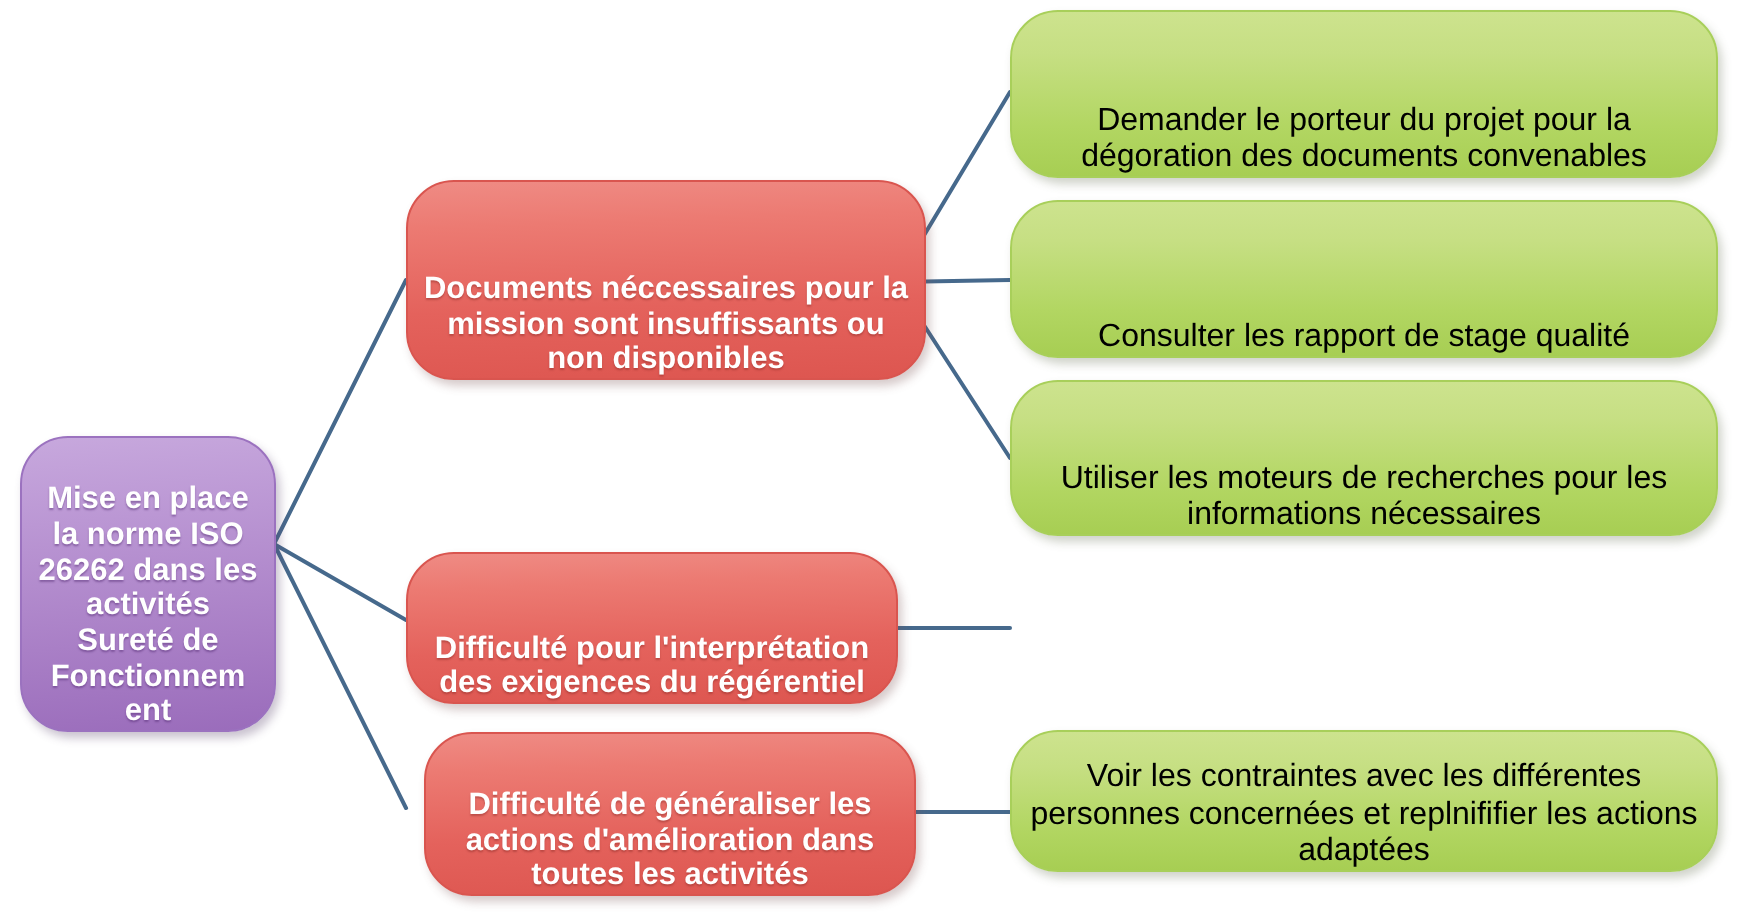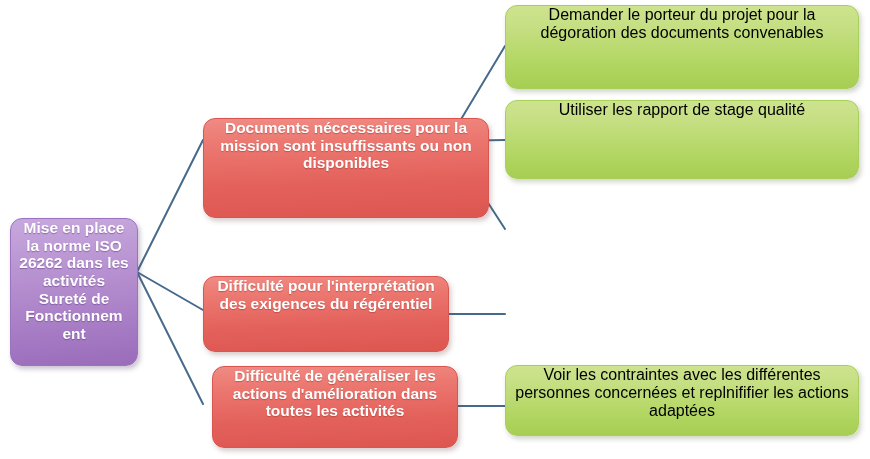--- a/index.html
+++ b/index.html
@@ -22,24 +22,24 @@
     left: 0;
     top: 0;
     width: 870px;
     height: 459px;
     pointer-events: none;
   }
   .node {
     position: absolute;
     box-sizing: border-box;
     display: flex;
-    align-items: flex-start;
+    align-items: flex-end;
     justify-content: center;
     text-align: center;
-    border-radius: 12px;
+    border-radius: 24px;
     line-height: 1.14;
     z-index: 2;
   }
   .node span {
     display: block;
     width: 100%;
     padding: 0 6px;
     box-sizing: border-box;
   }
 
@@ -95,39 +95,42 @@
       <line x1="448" y1="314" x2="505" y2="314"></line>
 
       <line x1="448" y1="406" x2="505" y2="406"></line>
     </g>
   </svg>
 
   <div class="node node-root" style="left:10px; top:198px; width:128px; height:148px;">
     <span>Mise en place la norme ISO 26262 dans les activités Sureté de Fonctionnem ent</span>
   </div>
 
-  <div class="node node-cause" style="left:203px; top:90px; width:286px; height:100px;margin-top:28px;">
+  <div class="node node-cause" style="left:203px; top:90px; width:260px; height:100px;">
     <span>Documents néccessaires pour la mission sont insuffissants ou non disponibles</span>
   </div>
 
   <div class="node node-cause" style="left:203px; top:276px; width:246px; height:76px;">
     <span>Difficulté pour l'interprétation des exigences du régérentiel</span>
   </div>
 
   <div class="node node-cause" style="left:212px; top:366px; width:246px; height:82px;">
     <span>Difficulté de généraliser les actions d'amélioration dans toutes les activités</span>
   </div>
 
   <div class="node node-action" style="left:505px; top:5px; width:354px; height:84px;">
     <span>Demander le porteur du projet pour la dégoration des documents convenables</span>
   </div>
 
   <div class="node node-action" style="left:505px; top:100px; width:354px; height:79px;">
-    <span>Utiliser les rapport de stage qualité</span>
+    <span>Consulter les rapport de stage qualité</span>
   </div>
 
+  <div class="node node-action" style="left:505px; top:190px; width:354px; height:78px;">
+    <span>Utiliser les moteurs de recherches pour les informations nécessaires</span>
+  </div>
 
 
   <div class="node node-action" style="left:505px; top:365px; width:354px; height:71px;">
     <span>Voir les contraintes avec les différentes personnes concernées et replnififier les actions adaptées</span>
   </div>
 
 </div>
 
 </body></html>

